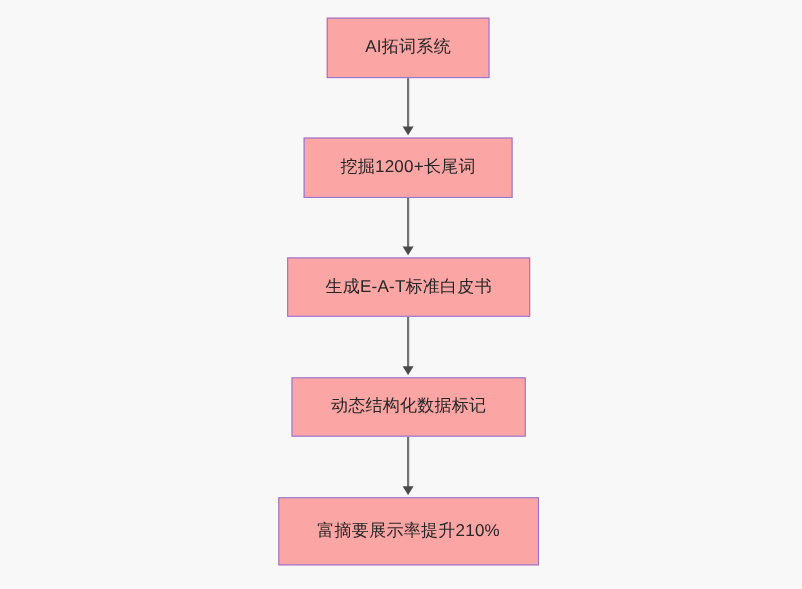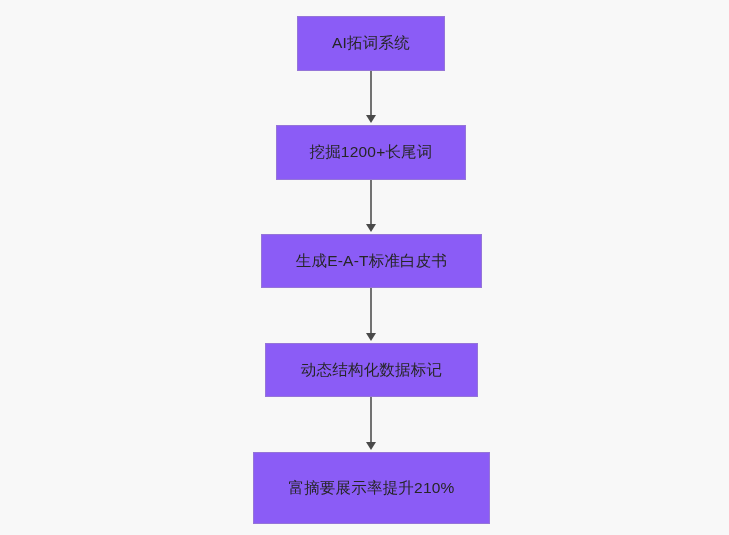--- a/index.html
+++ b/index.html
@@ -14,21 +14,21 @@
     overflow: hidden;
   }
   #flowchart-canvas {
     position: relative;
     width: 729px;
     height: 535px;
   }
   .node {
     position: absolute;
     box-sizing: border-box;
-    background: #8b5cf6;
+    background: #fca5a5;
     border: 1.4px solid #9575d8;
     display: flex;
     align-items: center;
     justify-content: center;
   }
   .node-label {
     color: #262626;
     font-size: 15.5px;
     line-height: 1.2;
     letter-spacing: 0.2px;
@@ -75,17 +75,17 @@
   </div>
 
   <div class="node" style="left:261px; top:234px; width:221px; height:54px;">
     <span class="node-label">生成E-A-T标准白皮书</span>
   </div>
 
   <div class="node" style="left:265px; top:343px; width:213px; height:54px;">
     <span class="node-label">动态结构化数据标记</span>
   </div>
 
-  <div class="node" style="left:253px; top:452px; width:237px; height:72px;">
+  <div class="node" style="left:253px; top:452px; width:237px; height:62px;">
     <span class="node-label">富摘要展示率提升210%</span>
   </div>
 
 </div>
 
 </body></html>

